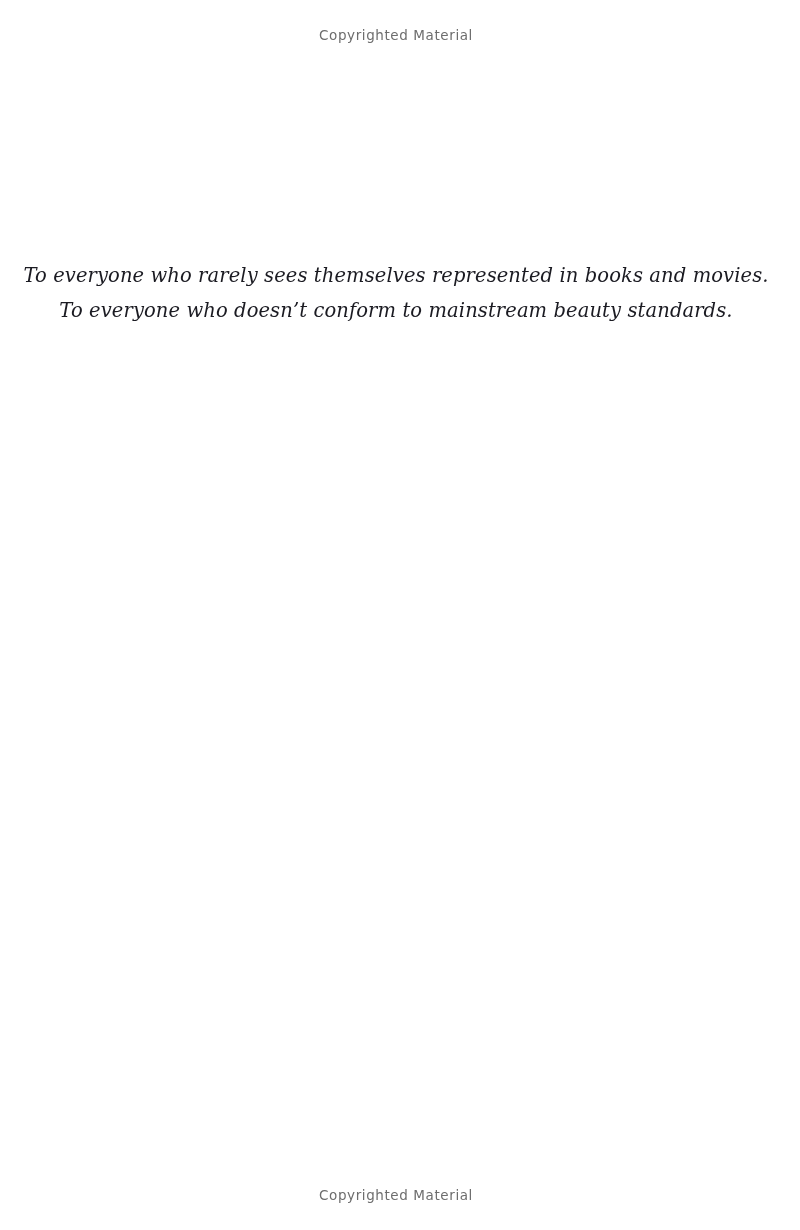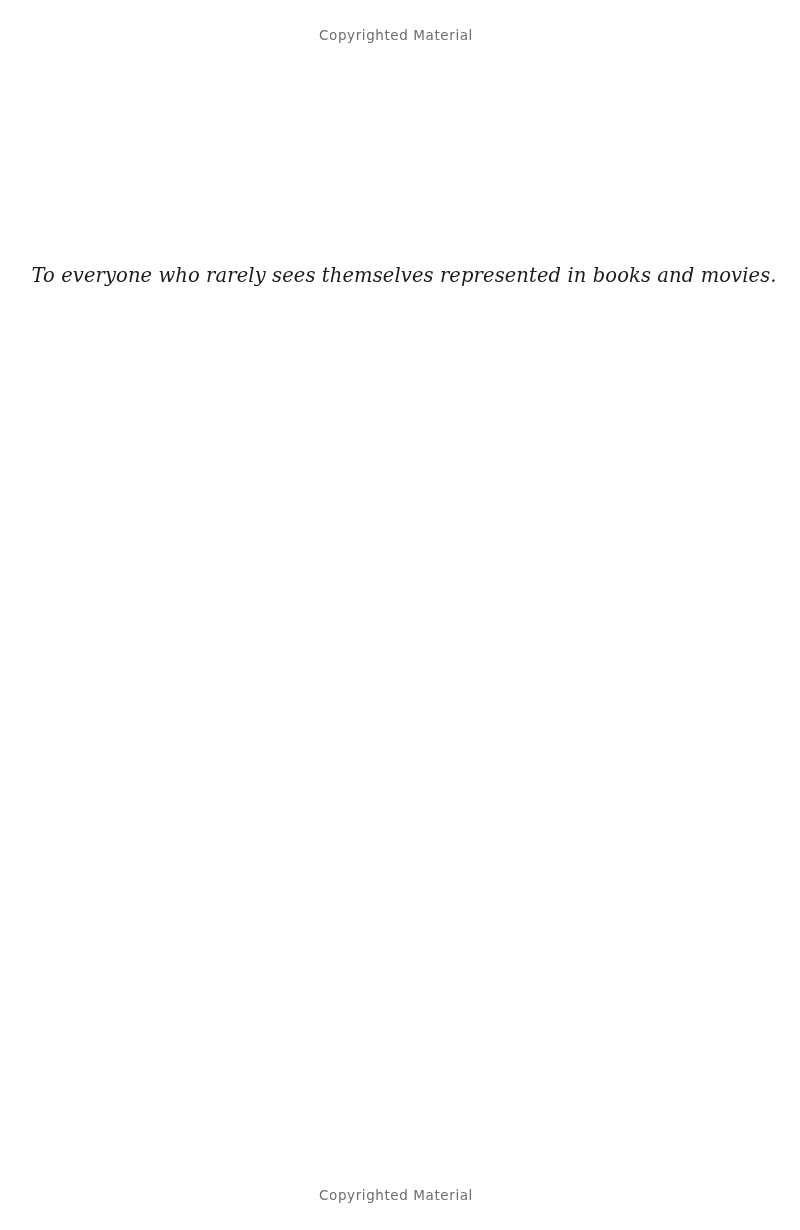--- a/index.html
+++ b/index.html
@@ -39,21 +39,21 @@
   .watermark-top {
     top: 27px;
   }
 
   .watermark-bottom {
     top: 1187px;
   }
 
   .dedication {
     position: absolute;
-    left: 16px;
+    left: 8px;
     top: 258px;
     width: 776px;
     text-align: center;
   }
 
   .dedication-line {
     display: block;
     font-family: "DejaVu Serif", serif;
     font-style: italic;
     font-size: 19.5px;
@@ -65,17 +65,18 @@
 </style>
 </head>
 <body>
 
 <div class="page">
 
   <div class="watermark watermark-top">Copyrighted Material</div>
 
   <div class="dedication">
     <span class="dedication-line">To everyone who rarely sees themselves represented in books and movies.</span>
+    <span class="dedication-line">To everyone who doesn’t conform to mainstream beauty standards.</span>
   </div>
 
   <div class="watermark watermark-bottom">Copyrighted Material</div>
 
 </div>
 
 </body></html>

